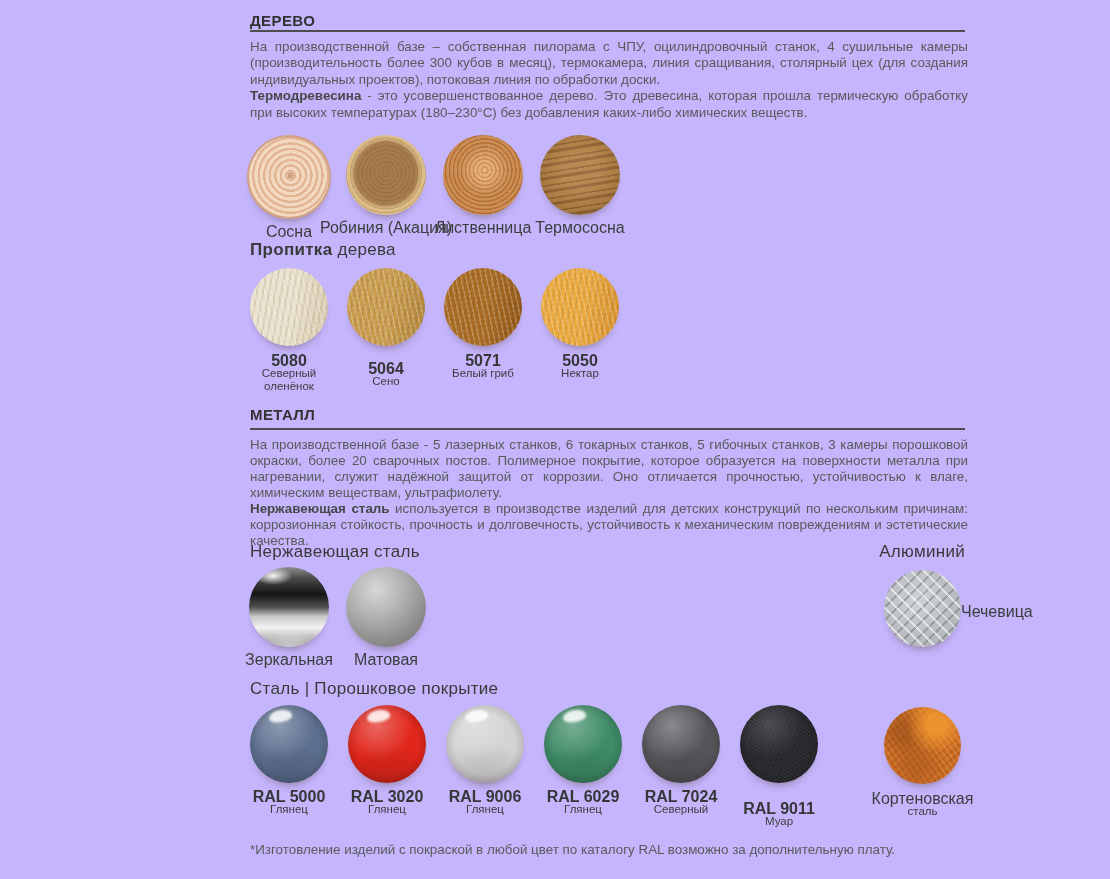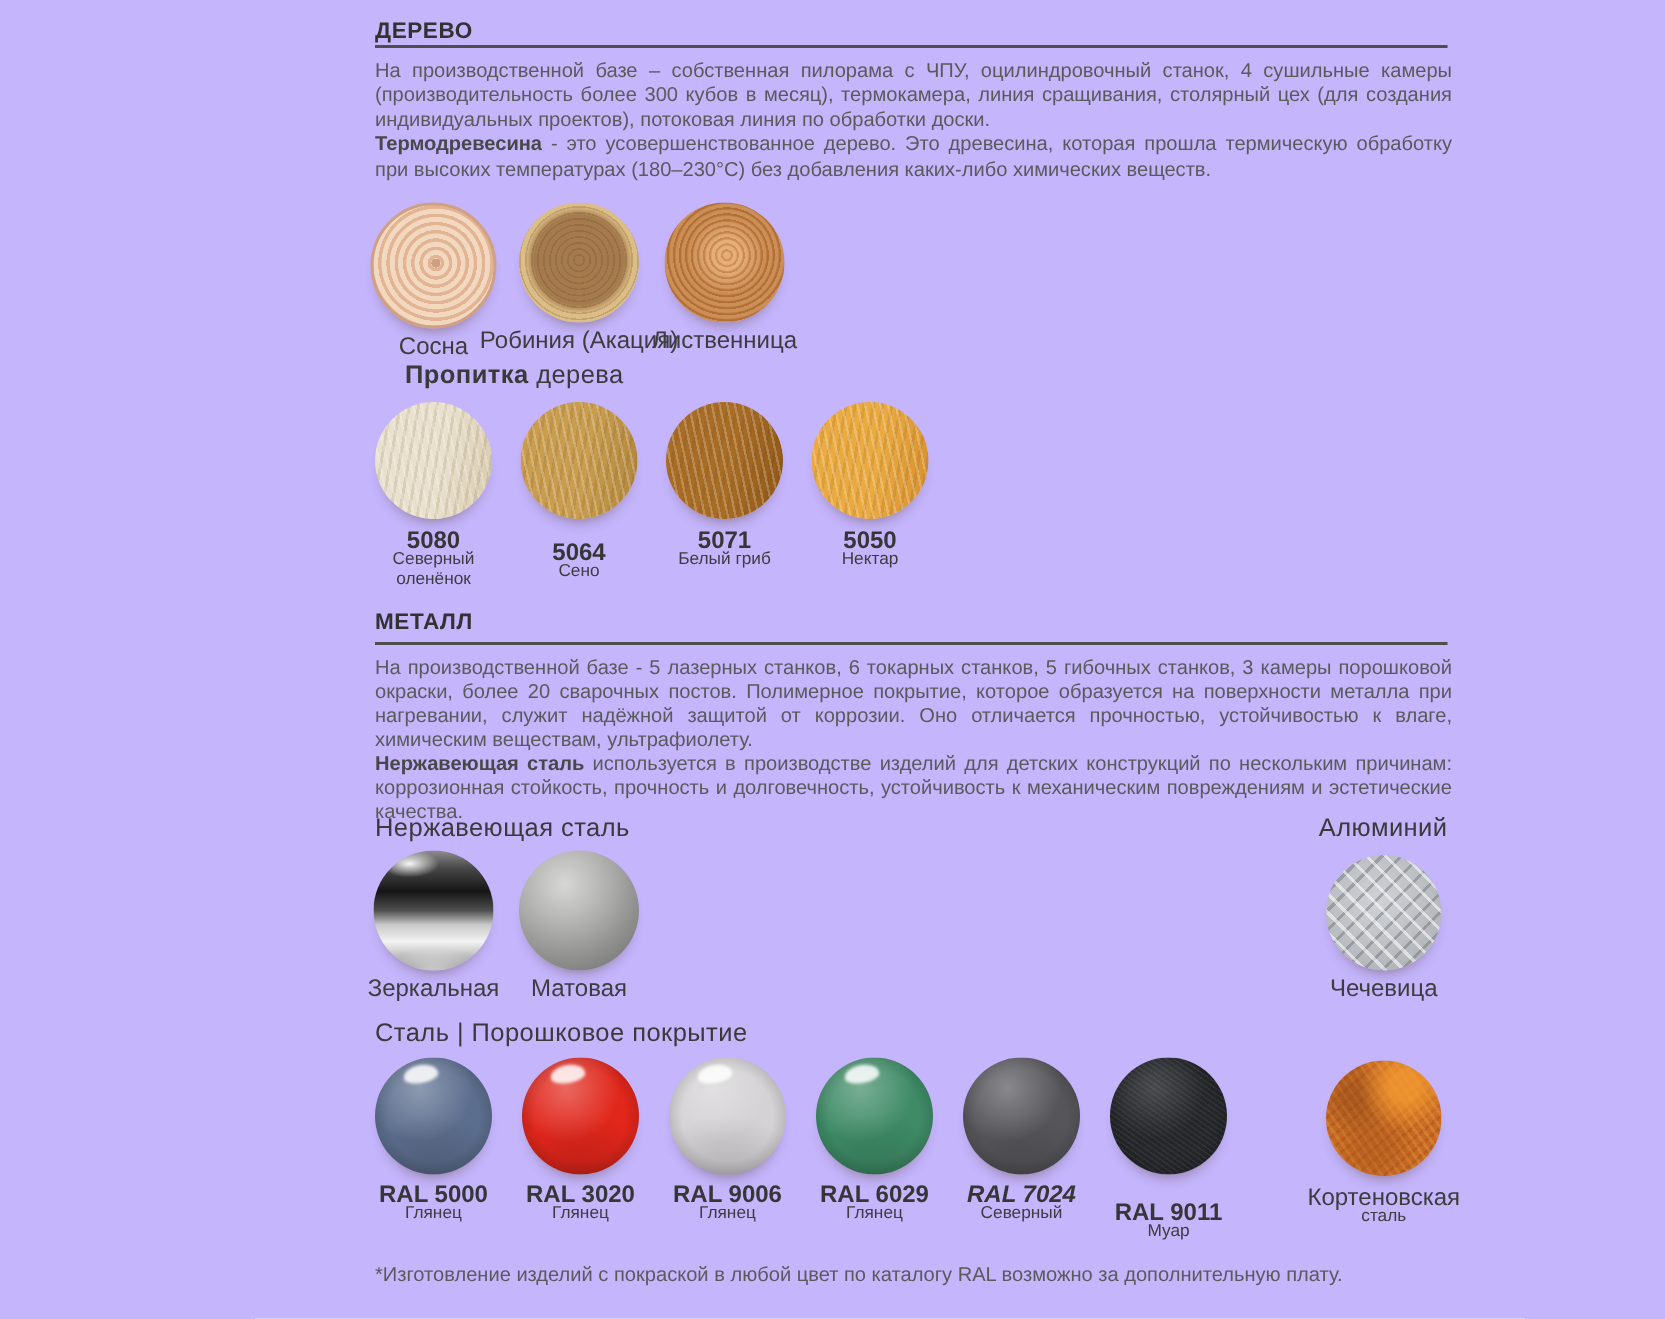--- a/index.html
+++ b/index.html
@@ -147,23 +147,27 @@
       <div class="swatch-label">Сосна</div>
     </div>
     <div class="col">
       <div class="circle d80 shadow wood-robinia" style="--c1: #a57b4e; --c2: #dcbd85; --c3: #5e4126;"></div>
       <div class="swatch-label">Робиния (Акация)</div>
     </div>
     <div class="col">
       <div class="circle d80 shadow wood-larch" style="--c1: #e2a368; --c2: #c07a3c; --c3: #7d4a22;"></div>
       <div class="swatch-label">Лиственница</div>
     </div>
-  </div>
-
-  <div class="abs subhead" style="left:250px;top:240px;margin-left:20px;"><span class="lead">Пропитка</span><span> дерева</span></div>
+    <div class="col">
+      <div class="circle d80 shadow wood-thermo" style="--c1: #b07c3e; --c2: #8d5e2a;"></div>
+      <div class="swatch-label">Термососна</div>
+    </div>
+  </div>
+
+  <div class="abs subhead" style="left:250px;top:240px;"><span class="lead">Пропитка</span><span> дерева</span></div>
 
   <div class="abs row" style="left:249px;top:268px;">
     <div class="col">
       <div class="circle d78 shadow imp" style="--c1: #e9e1cd; --c2: #d7cbae;"></div>
       <div class="swatch-label label-code" style="margin-top:8px;">5080</div>
       <div class="label-line">Северный</div>
       <div class="label-line">оленёнок</div>
     </div>
     <div class="col">
       <div class="circle d78 shadow imp" style="--c1: #c99c4e; --c2: #b1853a;"></div>
@@ -197,21 +201,21 @@
     <div class="col">
       <div class="circle d80 shadow sphere-mirror"></div>
       <div class="swatch-label">Зеркальная</div>
     </div>
     <div class="col">
       <div class="circle d80 shadow sphere-matte"></div>
       <div class="swatch-label">Матовая</div>
     </div>
   </div>
 
-  <div class="abs" style="left:884px;top:570px;width:77px;display:flex;flex-direction:column;align-items:center;">
+  <div class="abs" style="left:884px;top:570px;width:77px;display:flex;align-items:center;">
     <div class="circle d77 shadow alu"></div>
     <div class="swatch-label">Чечевица</div>
   </div>
 
   <div class="abs subhead" style="left:250px;top:679px;">Сталь | Порошковое покрытие</div>
 
   <div class="abs row" style="left:249px;top:705px;">
     <div class="col" style="margin-right:18px;">
       <div class="circle d78 shadow ral glossy" style="--c1: #5c6e8e;"></div>
       <div class="swatch-label label-code" style="margin-top:7px;">RAL 5000</div>
@@ -227,21 +231,21 @@
       <div class="swatch-label label-code" style="margin-top:7px;">RAL 9006</div>
       <div class="label-line">Глянец</div>
     </div>
     <div class="col" style="margin-right:18px;">
       <div class="circle d78 shadow ral glossy" style="--c1: #3e8b66;"></div>
       <div class="swatch-label label-code" style="margin-top:7px;">RAL 6029</div>
       <div class="label-line">Глянец</div>
     </div>
     <div class="col" style="margin-right:18px;">
       <div class="circle d78 shadow ral" style="--c1: #56555a;"></div>
-      <div class="swatch-label label-code" style="margin-top:7px;font-style:italic;">RAL 7024</div>
+      <div class="swatch-label label-code" style="margin-top:7px;">RAL 7024</div>
       <div class="label-line">Северный</div>
     </div>
     <div class="col">
       <div class="circle d78 shadow ral muar" style="--c1: #25262a;"></div>
       <div class="swatch-label label-code" style="margin-top:19px;">RAL 9011</div>
       <div class="label-line">Муар</div>
     </div>
   </div>
 
   <div class="abs" style="left:884px;top:707px;width:77px;display:flex;flex-direction:column;align-items:center;">

